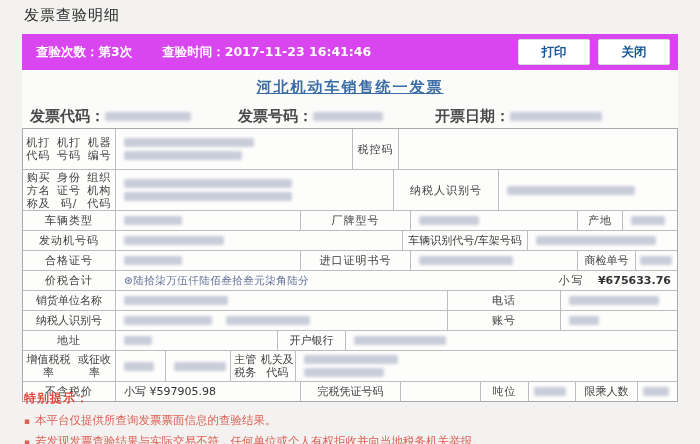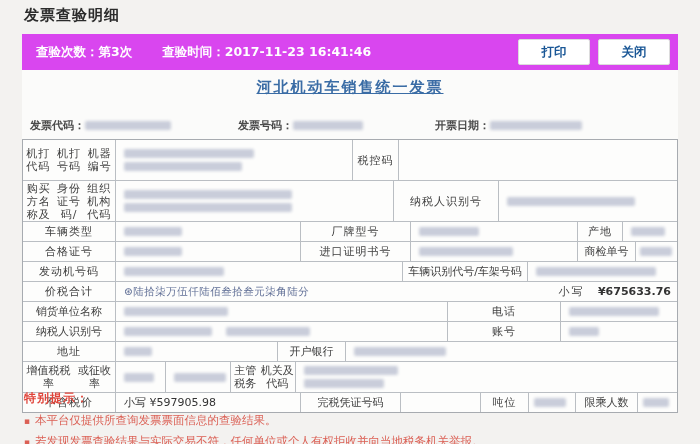--- a/index.html
+++ b/index.html
@@ -6,21 +6,21 @@
   body{
     width:700px;height:444px;
     background:#f3f2f0;
     font-family:"DejaVu Sans","Liberation Sans",sans-serif;
     color:#3e3e3e;
     position:relative;
     overflow:hidden;
   }
   .page-title{
     position:absolute;left:24px;top:6px;
-    font-size:15px;font-weight:bold;color:#2b2b2b;letter-spacing:1px;
+    font-size:15px;font-weight:normal;color:#2b2b2b;letter-spacing:1px;
   }
   .toolbar{
     position:absolute;left:22px;top:34px;width:656px;height:36px;
     background:#d946ef;display:flex;align-items:center;
     color:#fff;font-size:12.5px;font-weight:bold;
     box-sizing:border-box;
   }
   .toolbar .count{margin-left:14px;}
   .toolbar .time{margin-left:30px;}
   .toolbar .spacer{flex:1;}
@@ -35,21 +35,21 @@
   }
   .panel{
     position:absolute;left:22px;top:70px;width:656px;height:318px;
     background:#fbfbfa;box-sizing:border-box;
   }
   .inv-title{
     margin-top:8px;text-align:center;
     font-size:15px;font-weight:bold;color:#3a6ca5;
     text-decoration:underline;letter-spacing:2px;
   }
-  .inv-head{position:relative;height:22px;margin-top:18px;font-size:11px;color:#3e3e3e;font-family:Liberation Serif, serif;}
+  .inv-head{position:relative;height:22px;margin-top:7px;font-size:15px;color:#3e3e3e;font-family:Liberation Serif, serif;}
   .inv-head .fld{position:absolute;top:3px;display:flex;align-items:center;font-weight:bold;color:#4a4a4a;}
   .inv-head .f-code{left:8px;}
   .inv-head .f-num{left:216px;justify-content:flex-end;}
   .inv-head .f-date{left:413px;}
   .tbl{
     margin:2px auto 0 auto;width:654px;
     border:1px solid #a7abb0;background:#fdfdfc;
     font-size:11px;
   }
   .row{display:flex;border-bottom:1px solid #babec3;}
@@ -154,51 +154,51 @@
       <div class="c lab" style="width:45px">
         <span>产地</span>
       </div>
       <div class="c grow val">
         <span class="b" style="width:34px"></span>
       </div>
     </div>
 
     <div class="row" style="height:19px">
       <div class="c lab" style="width:93px">
+        <span>发动机号码</span>
+      </div>
+      <div class="c val" style="width:287px">
+        <span class="b" style="width:100px"></span>
+      </div>
+      <div class="c lab" style="width:125px;letter-spacing:0">
+        <span>车辆识别代号/车架号码</span>
+      </div>
+      <div class="c grow val">
+        <span class="b" style="width:120px"></span>
+      </div>
+    </div>
+
+    <div class="row" style="height:19px">
+      <div class="c lab" style="width:93px">
         <span>合格证号</span>
       </div>
       <div class="c val" style="width:185px">
         <span class="b" style="width:58px"></span>
       </div>
       <div class="c lab" style="width:110px">
         <span>进口证明书号</span>
       </div>
       <div class="c val" style="width:167px">
         <span class="b" style="width:94px"></span>
       </div>
       <div class="c lab" style="width:58px;letter-spacing:0">
         <span>商检单号</span>
       </div>
       <div class="c grow val" style="padding-left:4px">
         <span class="b" style="width:32px"></span>
-      </div>
-    </div>
-
-    <div class="row" style="height:19px">
-      <div class="c lab" style="width:93px">
-        <span>发动机号码</span>
-      </div>
-      <div class="c val" style="width:287px">
-        <span class="b" style="width:100px"></span>
-      </div>
-      <div class="c lab" style="width:125px;letter-spacing:0">
-        <span>车辆识别代号/车架号码</span>
-      </div>
-      <div class="c grow val">
-        <span class="b" style="width:120px"></span>
       </div>
     </div>
 
     <div class="row" style="height:19px">
       <div class="c lab" style="width:93px">
         <span>价税合计</span>
       </div>
       <div class="c grow val" style="justify-content:space-between;padding-right:6px">
         <span class="cnamount">⊛陆拾柒万伍仟陆佰叁拾叁元柒角陆分</span>
         <span>

